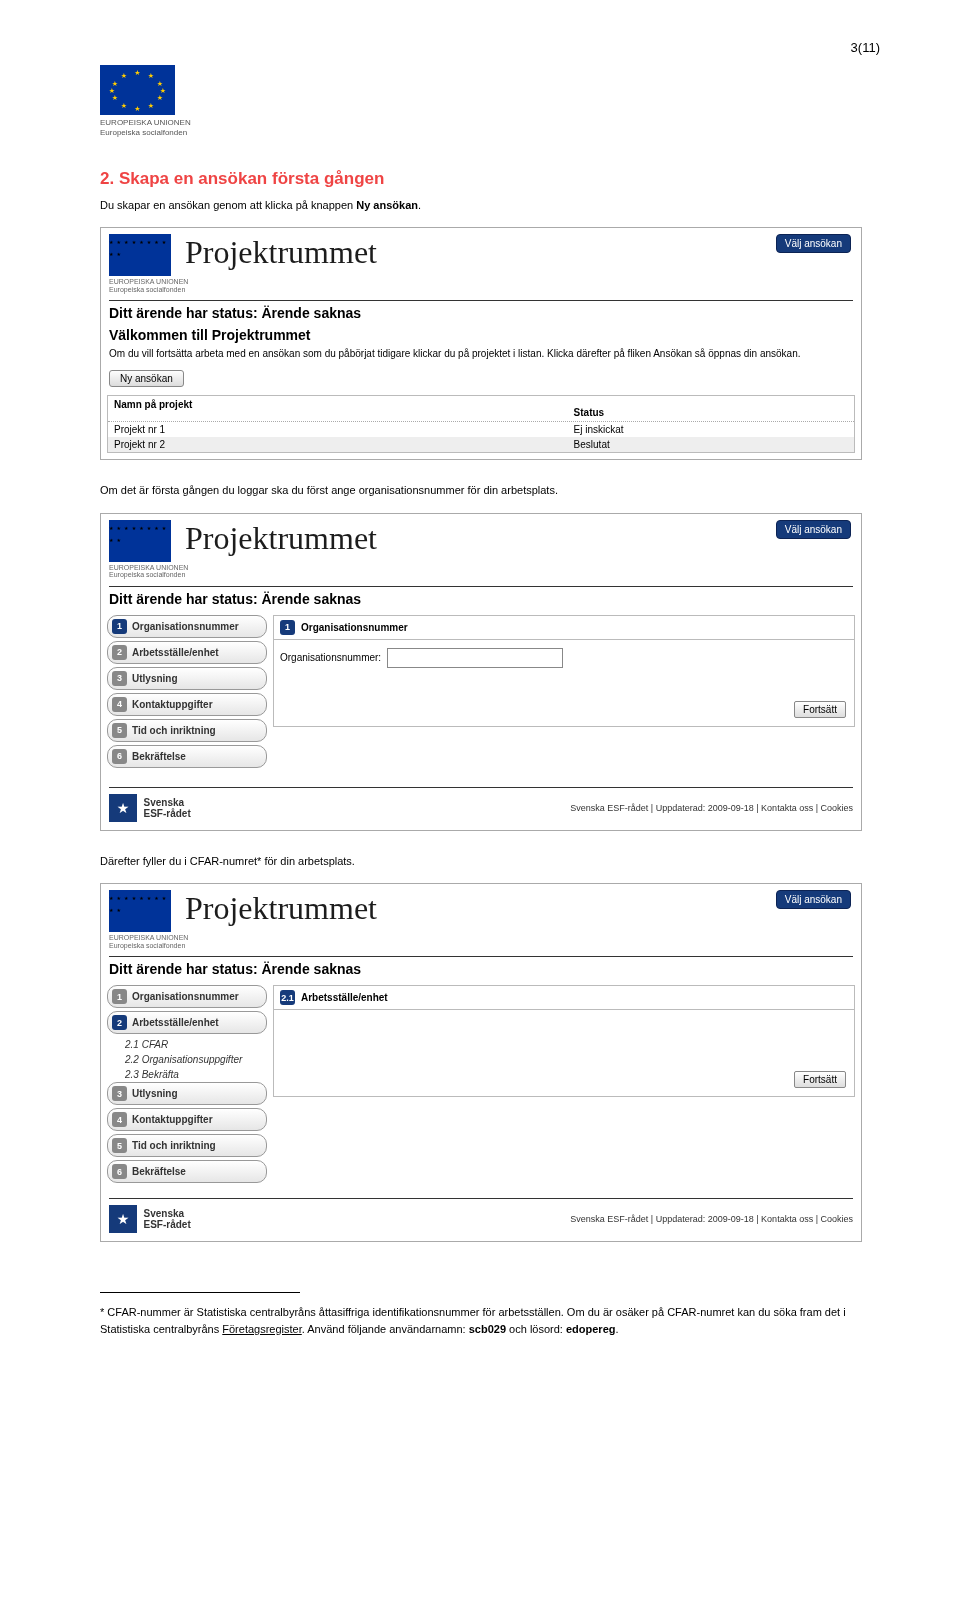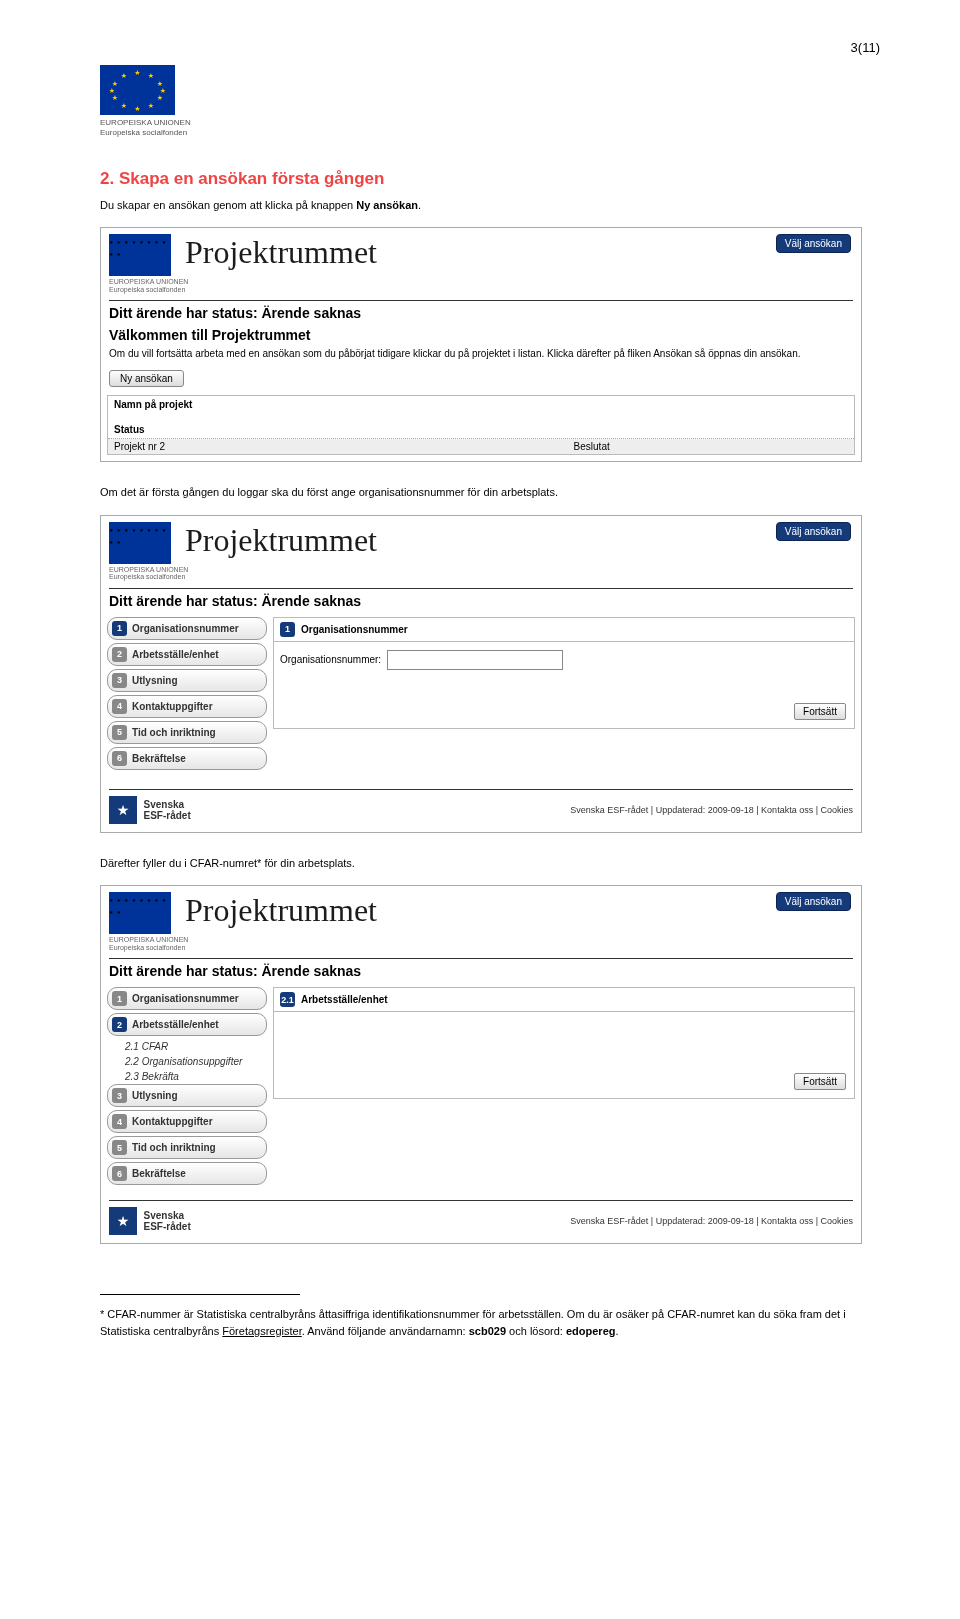--- a/index.html
+++ b/index.html
@@ -147,21 +147,20 @@
     font-weight: bold;
     font-size: 11px;
     padding: 3px 6px;
     border-bottom: 1px solid #bbb;
   }
   .table-box .cols {
     display: flex;
     font-size: 10px;
     font-weight: bold;
     border-bottom: 1px dotted #aaa;
-    flex-direction: column;
   }
   .table-box .cols > div { padding: 3px 6px; }
   .table-box .cols .c1 { flex: 0 0 60%; }
   .table-box .cols .c2 { flex: 0 0 40%; margin-top: 8px; }
   .table-box .row {
     display: flex;
     font-size: 10px;
   }
   .table-box .row > div { padding: 2px 6px; }
   .table-box .row .c1 { flex: 0 0 60%; }
@@ -378,20 +377,24 @@
     <div class="welcome-box">
       <div class="title">Välkommen till Projektrummet</div>
       <div class="desc">Om du vill fortsätta arbeta med en ansökan som du påbörjat tidigare klickar du på projektet i listan. Klicka därefter på fliken Ansökan så öppnas din ansökan.</div>
     </div>
     <span class="btn-std">Ny ansökan</span>
     <div class="table-box">
       <div class="cols">
         <div class="c1">Namn på projekt</div>
         <div class="c2">Status</div>
       </div>
+      <div class="row">
+        <div class="c1">Projekt nr 1</div>
+        <div class="c2">Ej inskickat</div>
+      </div>
       <div class="row alt">
         <div class="c1">Projekt nr 2</div>
         <div class="c2">Beslutat</div>
       </div>
     </div>
   </div>
 
   <p class="body">Om det är första gången du loggar ska du först ange organisationsnummer för din arbetsplats.</p>
 
   <div class="app-shot">

